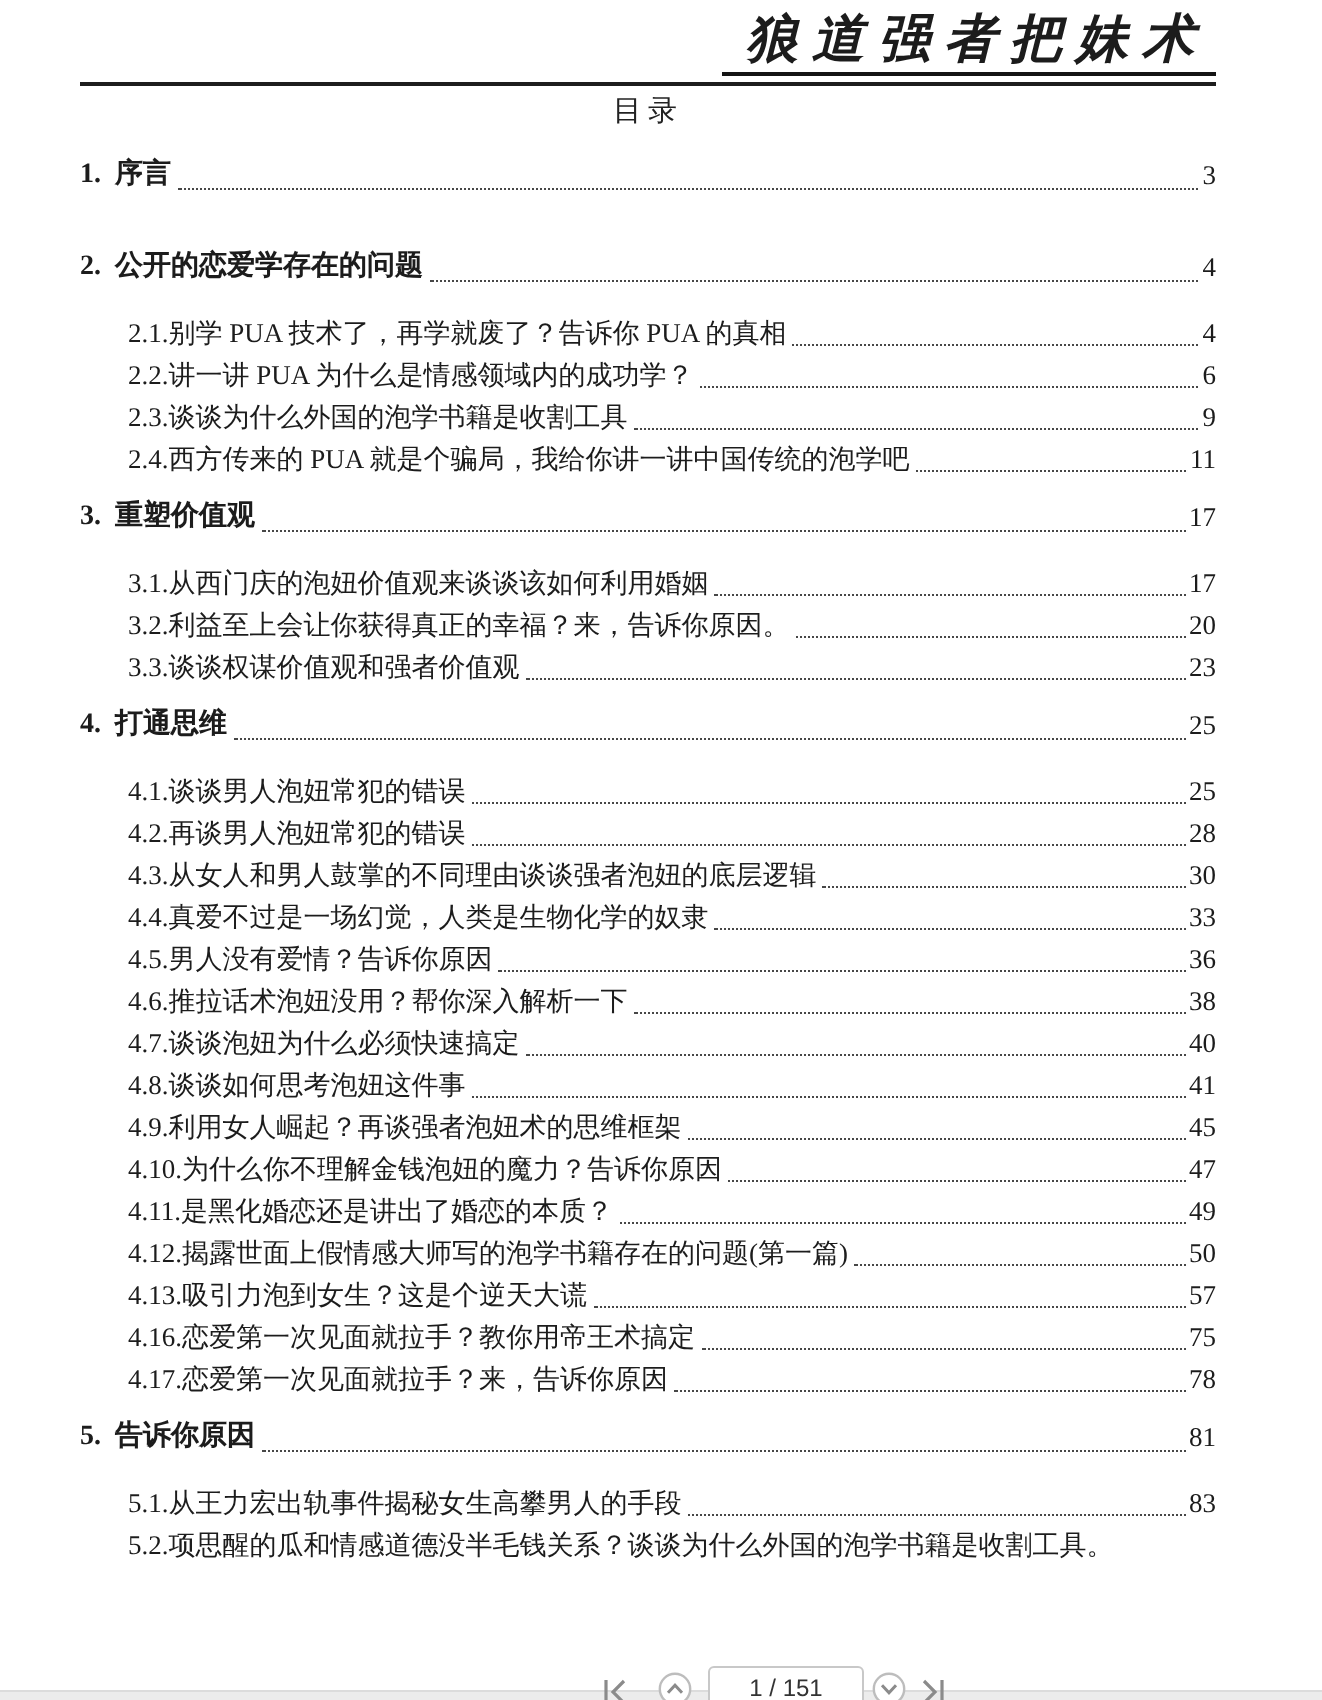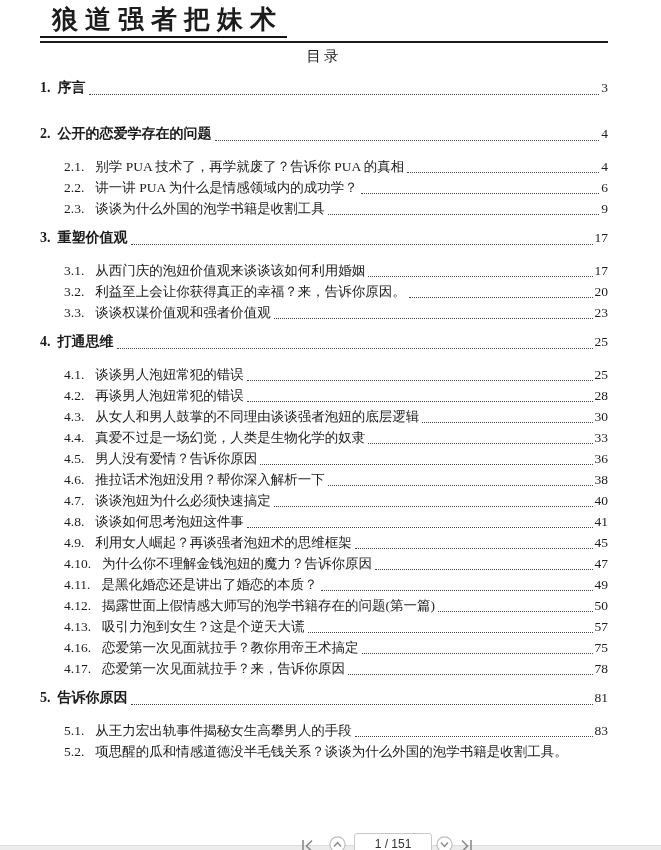--- a/index.html
+++ b/index.html
@@ -3,21 +3,21 @@
 <meta charset="utf-8">
 <style>
   html,body { margin:0; padding:0; }
   body {
     width:661px; height:850px; overflow:hidden; position:relative;
     background:#ffffff; color:#1c1c1c;
     font-family:"Liberation Serif","DejaVu Serif",serif;
   }
   .content { padding:5px 53px 0 40px; }
 
-  .title-wrap { text-align:left; }
+  .title-wrap { text-align:right;font-style:italic; }
   .doc-title {
     display:inline-block; font-size:26px; font-weight:bold;
     letter-spacing:7px; line-height:30px;
     border-bottom:2px solid #141414; padding:0 4px 1px 12px;
   }
   .divider { border:none; border-top:2px solid #1d1d1d; margin:3px 0 0 0; height:0; }
 
   .toc-heading {
     text-align:center; font-size:14.5px; letter-spacing:3px;
     margin-top:5px; line-height:16px; color:#222;
@@ -25,21 +25,21 @@
 
   .toc-list { margin-top:13px; }
   .toc-section { margin-bottom:8px; }
   .toc-section.no-items { margin-bottom:24px; }
 
   .toc-row { display:flex; align-items:flex-end; font-size:13.5px; line-height:21px; }
   .toc-row.chapter { font-weight:bold; font-size:14px; line-height:22px; margin-bottom:11px; }
   .toc-section.no-items .toc-row.chapter { margin-bottom:0; }
   .toc-row.item { padding-left:24px; }
 
-  .no { margin-right:11px; white-space:nowrap; }
+  .no { white-space:nowrap; }
   .chapter .no { margin-right:7px; }
   .t { white-space:nowrap; }
   .leader {
     flex:1 1 12px; min-width:12px;
     border-bottom:1.7px dotted #474747;
     margin:0 2px 4px 3px;
   }
   .pg { white-space:nowrap; font-weight:normal; font-size:13.5px; }
 
   
@@ -102,20 +102,26 @@
           <span class="t">讲一讲 PUA 为什么是情感领域内的成功学？</span>
           <span class="leader"></span>
           <span class="pg">6</span>
         </div>
         <div class="toc-row item">
           <span class="no">2.3.</span>
           <span class="t">谈谈为什么外国的泡学书籍是收割工具</span>
           <span class="leader"></span>
           <span class="pg">9</span>
         </div>
+        <div class="toc-row item">
+          <span class="no">2.4.</span>
+          <span class="t">西方传来的 PUA 就是个骗局，我给你讲一讲中国传统的泡学吧</span>
+          <span class="leader"></span>
+          <span class="pg">11</span>
+        </div>
       </div>
       <div class="toc-section">
         <div class="toc-row chapter">
           <span class="no">3.</span>
           <span class="t">重塑价值观</span>
           <span class="leader"></span>
           <span class="pg">17</span>
         </div>
         <div class="toc-row item">
           <span class="no">3.1.</span>

